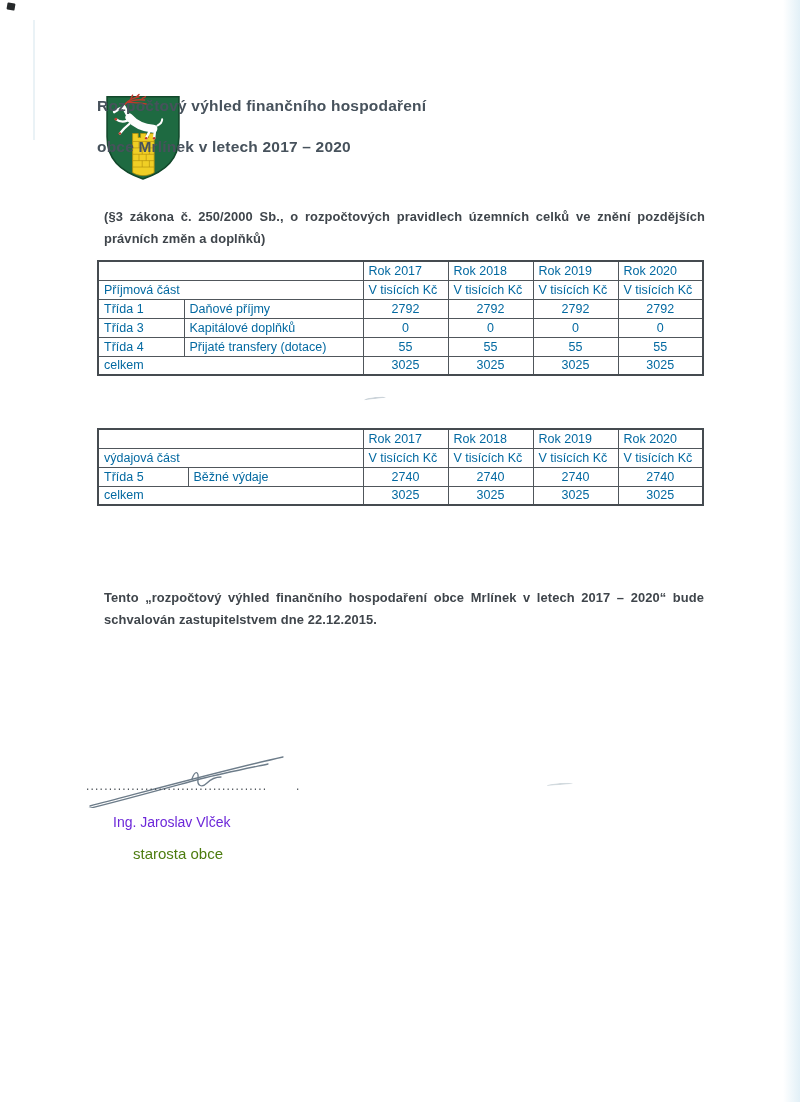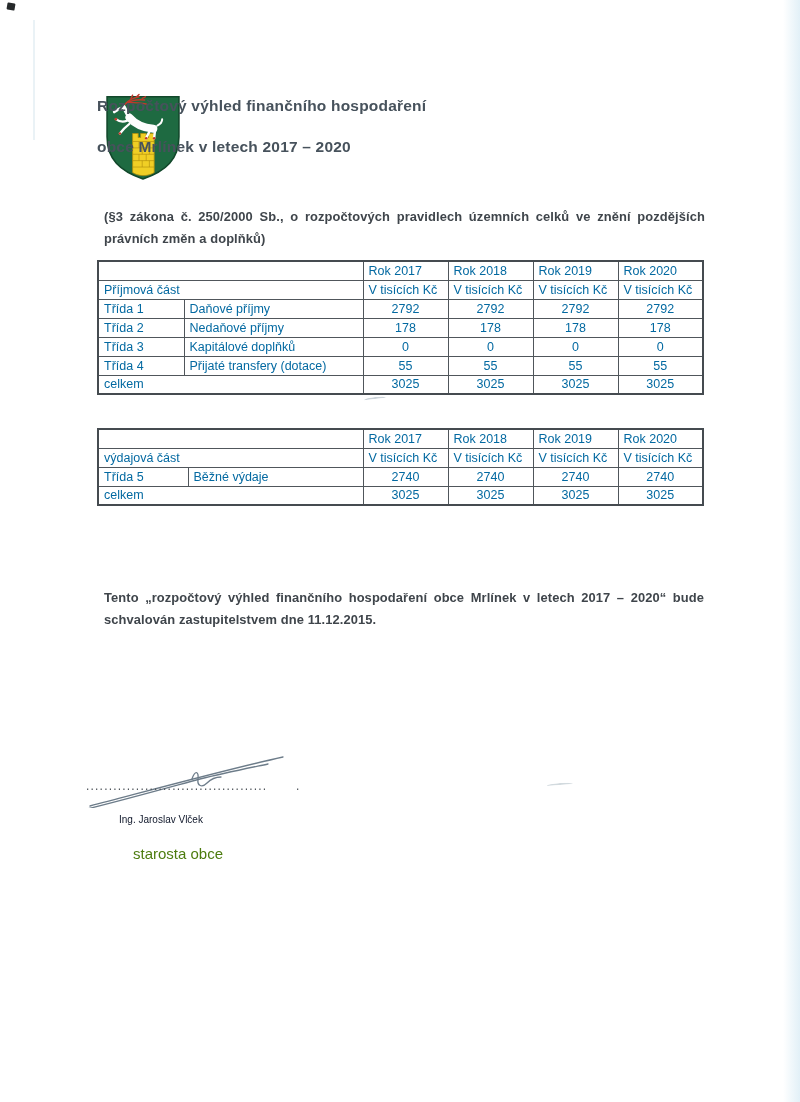--- a/index.html
+++ b/index.html
@@ -49,21 +49,21 @@
   }
   table.fin td.num { text-align:center; padding:0 2px; }
   table.fin td.lbl { text-align:left; }
   
   .sig-svg { position:absolute; left:74px; top:746px; }
   .sig-dots {
     position:absolute; left:86px; top:779px; font-size:12px; letter-spacing:1.2px;
     color:#4a5056; white-space:nowrap;
   }
   .sig-dot-tail { position:absolute; left:296px; top:779px; font-size:12px; color:#4a5056; }
-  .sig-name { position:absolute; left:119px; top:814px; font-size:10px; color:#0f172a; }
+  .sig-name { position:absolute; left:113px; top:814px; font-size:14px; color:#6d28d9; }
   .sig-role { position:absolute; left:133px; top:845px; font-size:15px; color:#4d7c0f; }
   
   .smudge-1 {
     position:absolute; left:364px; top:397px; width:22px; height:4px;
     border-top:2px solid #ccd4da; border-radius:60%; transform:rotate(-6deg);
   }
   .smudge-2 {
     position:absolute; left:547px; top:783px; width:26px; height:4px;
     border-top:2px solid #c8d1d7; border-radius:60%; transform:rotate(-4deg); opacity:.8;
   }
@@ -139,28 +139,20 @@
     </tr>
     <tr>
       <td class="lbl">Třída 1</td>
       <td class="lbl">Daňové příjmy</td>
       <td class="num">2792</td>
       <td class="num">2792</td>
       <td class="num">2792</td>
       <td class="num">2792</td>
     </tr>
     <tr>
-      <td class="lbl">Třída 2</td>
-      <td class="lbl">Nedaňové příjmy</td>
-      <td class="num">178</td>
-      <td class="num">178</td>
-      <td class="num">178</td>
-      <td class="num">178</td>
-    </tr>
-    <tr>
       <td class="lbl">Třída 3</td>
       <td class="lbl">Kapitálové doplňků</td>
       <td class="num">0</td>
       <td class="num">0</td>
       <td class="num">0</td>
       <td class="num">0</td>
     </tr>
     <tr>
       <td class="lbl">Třída 4</td>
       <td class="lbl">Přijaté transfery  (dotace)</td>
@@ -216,21 +208,21 @@
       <td class="num">3025</td>
       <td class="num">3025</td>
       <td class="num">3025</td>
       <td class="num">3025</td>
     </tr>
   </tbody>
     </table>
 
   <div class="smudge-1"></div>
 
-  <p class="para para-approval">Tento „rozpočtový výhled finančního hospodaření obce Mrlínek v letech 2017 – 2020“ bude schvalován zastupitelstvem dne 11.12.2015.</p>
+  <p class="para para-approval">Tento „rozpočtový výhled finančního hospodaření obce Mrlínek v letech 2017 – 2020“ bude schvalován zastupitelstvem dne 22.12.2015.</p>
 
   <svg class="sig-svg" width="230" height="62" viewBox="0 0 230 62">
     <g fill="none" stroke="#5d6e7d" stroke-width="1.3" stroke-linecap="round" opacity="0.9">
       <path d="M16,60 C70,46 150,24 209,11"></path>
       <path d="M13,63 C50,54 100,40 126,33 C150,27 175,22 194,18"></path>
       <path d="M118,33 c3,-9 7,-8 6,0 c-1,7 4,9 9,4 c4,-4 9,-6 14,-6"></path>
     </g>
   </svg>
   <div class="sig-dots">........................................</div>
   <div class="sig-dot-tail">.</div>

